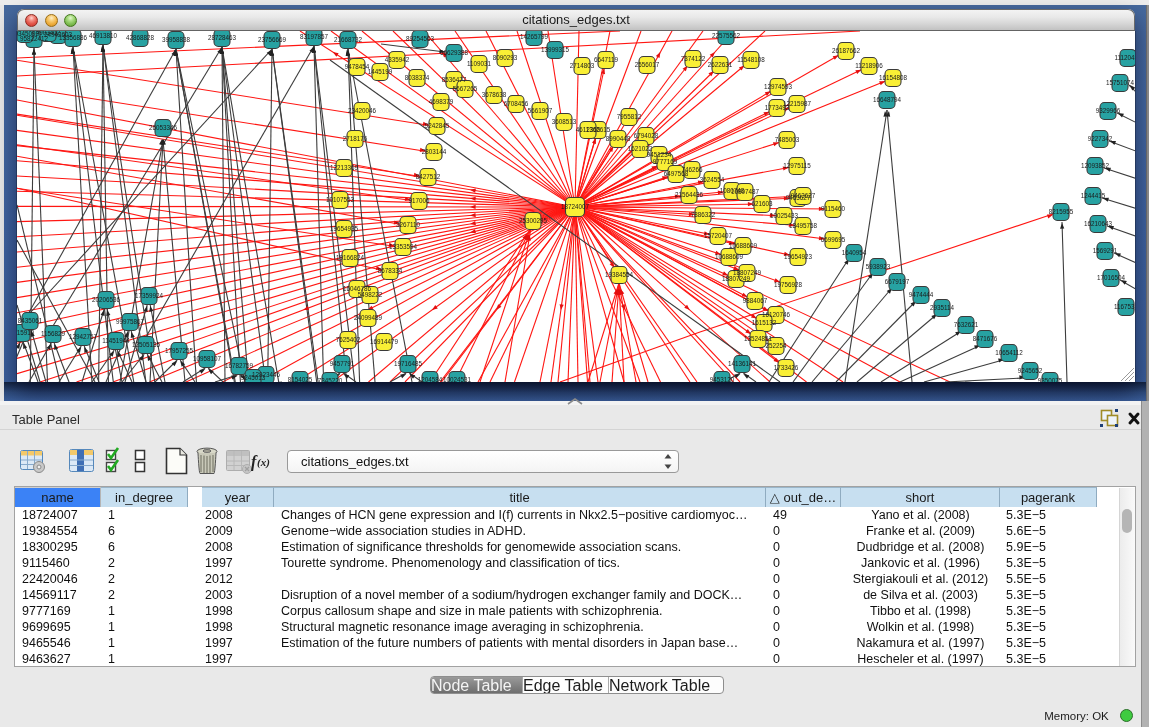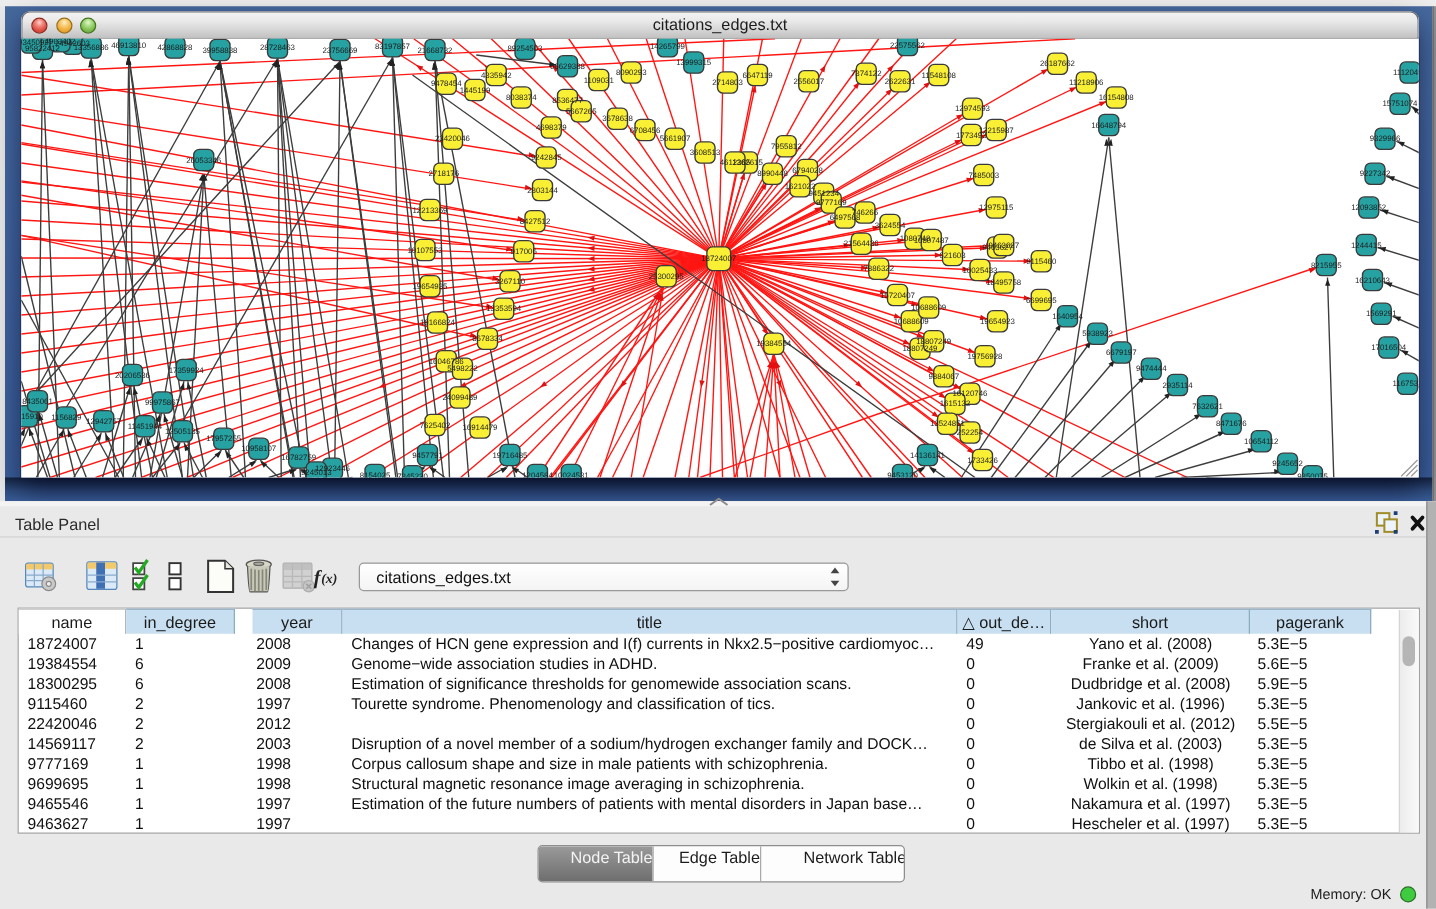--- a/index.html
+++ b/index.html
@@ -28,26 +28,26 @@
 
 #dropdown{left:287px;top:450px;width:392px;height:23px;background:linear-gradient(180deg,#ffffff,#f4f4f4);border:1px solid #999;border-radius:4px;font-size:13px;color:#111;line-height:21px;padding-left:13px}
 
 #tablebox{left:14px;top:486px;width:1122px;height:181px;background:#fff;border:1px solid #a2a2a2}
 .th{top:487px;height:20px;font-size:13px;color:#1a1a1a;text-align:center;line-height:20px;background:#c7dff0;border-right:1px solid #8fabc0;border-top:1px solid #9ab6ca}
 .tr{position:absolute;left:14px;width:1108px;height:16px;font-size:12.5px;color:#101010;line-height:16px;white-space:nowrap}
 .tr span{position:absolute;display:block}
 .c0{left:8px}.c1{left:94px}.c2{left:191px}.c3{left:267px}.c4{left:759px}
 .c5{left:827px;width:159px;text-align:center}.c6{left:992px}
 
-#tabs{left:430px;top:676px;width:294px;height:30px;border:1px solid #8e8e8e;border-radius:4px;background:#fdfdfd;font-size:13px;line-height:17px;text-align:right;color:#1c1c1c;overflow:hidden}
+#tabs{left:430px;top:676px;width:294px;height:18px;border:1px solid #8e8e8e;border-radius:4px;background:#fdfdfd;font-size:16px;line-height:17px;text-align:left;color:#1c1c1c;overflow:hidden}
 #tabs .seg{position:absolute;top:0;height:100%}
 #segnode{left:0;width:91px;background:linear-gradient(180deg,#9a9a9a,#6e6e6e);color:#f4f4f4}
 #segedge{left:91px;width:86px;border-left:1px solid #aaa}
 #segnet{left:177px;width:117px;border-left:1px solid #aaa}
-#memory{left:1040px;top:710px;width:73px;text-align:right;font-size:11.5px;color:#1c1c1c}
+#memory{left:1040px;top:710px;width:73px;text-align:center;font-size:11.5px;color:#1c1c1c}
 #memdot{left:1120px;top:709px;width:13px;height:13px;border-radius:50%;background:#3ecb40;border:1.5px solid #2c6e2a}
 svg text{user-select:none}
 </style></head>
 <body>
 <div class="abs" id="topstrip"></div>
 <div class="abs" id="desk"></div>
 <div class="abs" id="deskshadow"></div>
 <div class="abs" id="leftstrip"></div>
 <div class="abs" id="rightstrip"></div>
 <div class="abs" id="win"></div>
@@ -844,21 +844,21 @@
 <text x="237" y="23" font-family="Liberation Serif,serif" font-style="italic" font-weight="bold" font-size="16" fill="#222">f</text>
 <text x="243" y="22" font-family="Liberation Serif,serif" font-style="italic" font-weight="bold" font-size="11" fill="#222">(x)</text>
 </svg>
 <div class="abs" id="dropdown">citations_edges.txt</div>
 <svg class="abs" style="left:662px;top:452px" width="12" height="19" xmlns="http://www.w3.org/2000/svg">
 <path d="M6 2 L9.5 6.5 L2.5 6.5 Z" fill="#444"></path>
     <path d="M6 17 L9.5 12.5 L2.5 12.5 Z" fill="#444"></path>
 </svg>
 
 <div class="abs" id="tablebox"></div>
-<div class="abs th" style="left:15px;width:86px;background:#ffffff;border-right:1px solid #b5b5b5;border-top:1px solid #cfcfcf">name</div>
+<div class="abs th" style="left:15px;width:86px;background:#3b82f6;border-right:1px solid #b5b5b5;border-top:1px solid #cfcfcf">name</div>
 <div class="abs th" style="left:101px;width:87px">in_degree</div>
 <div class="abs th" style="left:202px;width:72px">year</div>
 <div class="abs th" style="left:274px;width:492px">title</div>
 <div class="abs th" style="left:766px;width:75px">△ out_de…</div>
 <div class="abs th" style="left:841px;width:159px">short</div>
 <div class="abs th" style="left:1000px;width:97px">pagerank</div>
 <div class="tr" style="top:507px">
     <span class="c0">18724007</span>
     <span class="c1">1</span>
     <span class="c2">2008</span>

